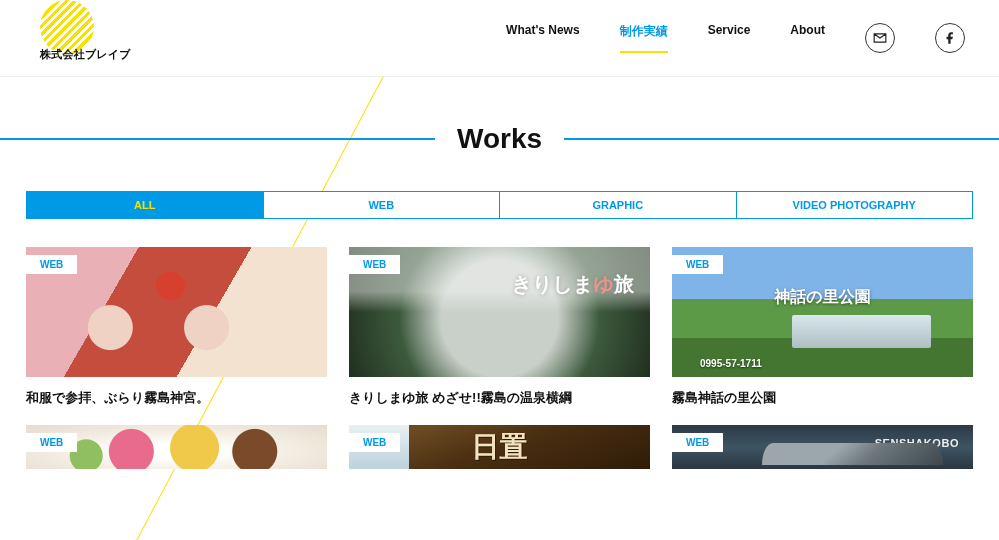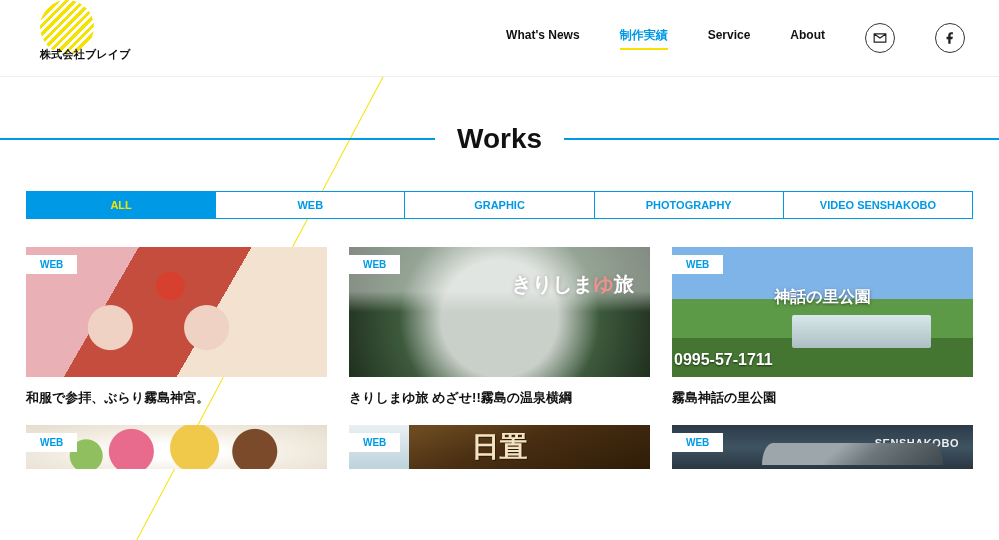--- a/index.html
+++ b/index.html
@@ -51,21 +51,21 @@
   }
   .logo-text {
     position: absolute;
     bottom: 0;
     left: 0;
     font-size: 11px;
     font-weight: 600;
     letter-spacing: 0.02em;
     color: #111;
   }
-  .nav { display: flex; align-items: center; gap: 40px; }
+  .nav { display: flex; gap: 40px; }
   .nav a {
     font-size: 12px;
     font-weight: 700;
     color: #111;
     text-decoration: none;
     padding-bottom: 4px;
     border-bottom: 2px solid transparent;
     cursor: pointer;
   }
   .nav a.active { color: #0099e6; border-bottom-color: #f6e200; }
@@ -174,22 +174,22 @@
     background: linear-gradient(180deg,#d7e7ea,#aebfc4);
     border-radius: 2px;
   }
   .thumb.c3 .park-logo {
     position: absolute; top: 40px; left: 50%; transform: translateX(-50%);
     color: #fff; font-weight: 800; font-size: 16px;
     text-shadow: 0 1px 3px rgba(0,0,0,0.5);
     white-space: nowrap;
   }
   .thumb.c3 .tel {
-    position: absolute; bottom: 8px; left: 2px;
-    color: #fff; font-size: 16px; font-weight: 700;
+    position: absolute; bottom: 8px; left: 28px;
+    color: #fff; font-size: 10px; font-weight: 700;
     text-shadow: 0 1px 2px rgba(0,0,0,0.6);
     text-align: right;
   }
   .thumb.c4 { background: radial-gradient(ellipse at 50% 60%, #fff 0 20%, #f3ede2 55%, #e4dccd 100%); }
   .thumb.c4::after {
     content: ""; position: absolute; inset: 0;
     background:
       radial-gradient(circle at 35% 60%, #e86a8d 0 22px, transparent 23px),
       radial-gradient(circle at 56% 52%, #f0c94b 0 24px, transparent 25px),
       radial-gradient(circle at 76% 60%, #7a4a2a 0 22px, transparent 23px),
@@ -250,22 +250,21 @@
 <div class="title-row">
   <div class="line"></div>
   <h1>Works</h1>
   <div class="line"></div>
 </div>
 
 <div class="tabs">
   <div class="tab active">ALL</div>
   <div class="tab">WEB</div>
   <div class="tab">GRAPHIC</div>
-  <div class="tab">PHOTOGRAPHY</div>
-  <div class="tab">VIDEO SENSHAKOBO</div>
+  <div class="tab">VIDEO PHOTOGRAPHY</div>
 </div>
 
 <div class="grid">
   <div class="card">
     <div class="thumb c1">
       <div class="badge">WEB</div>
     </div>
     <div class="card-title">和服で参拝、ぶらり霧島神宮。</div>
   </div>
 

